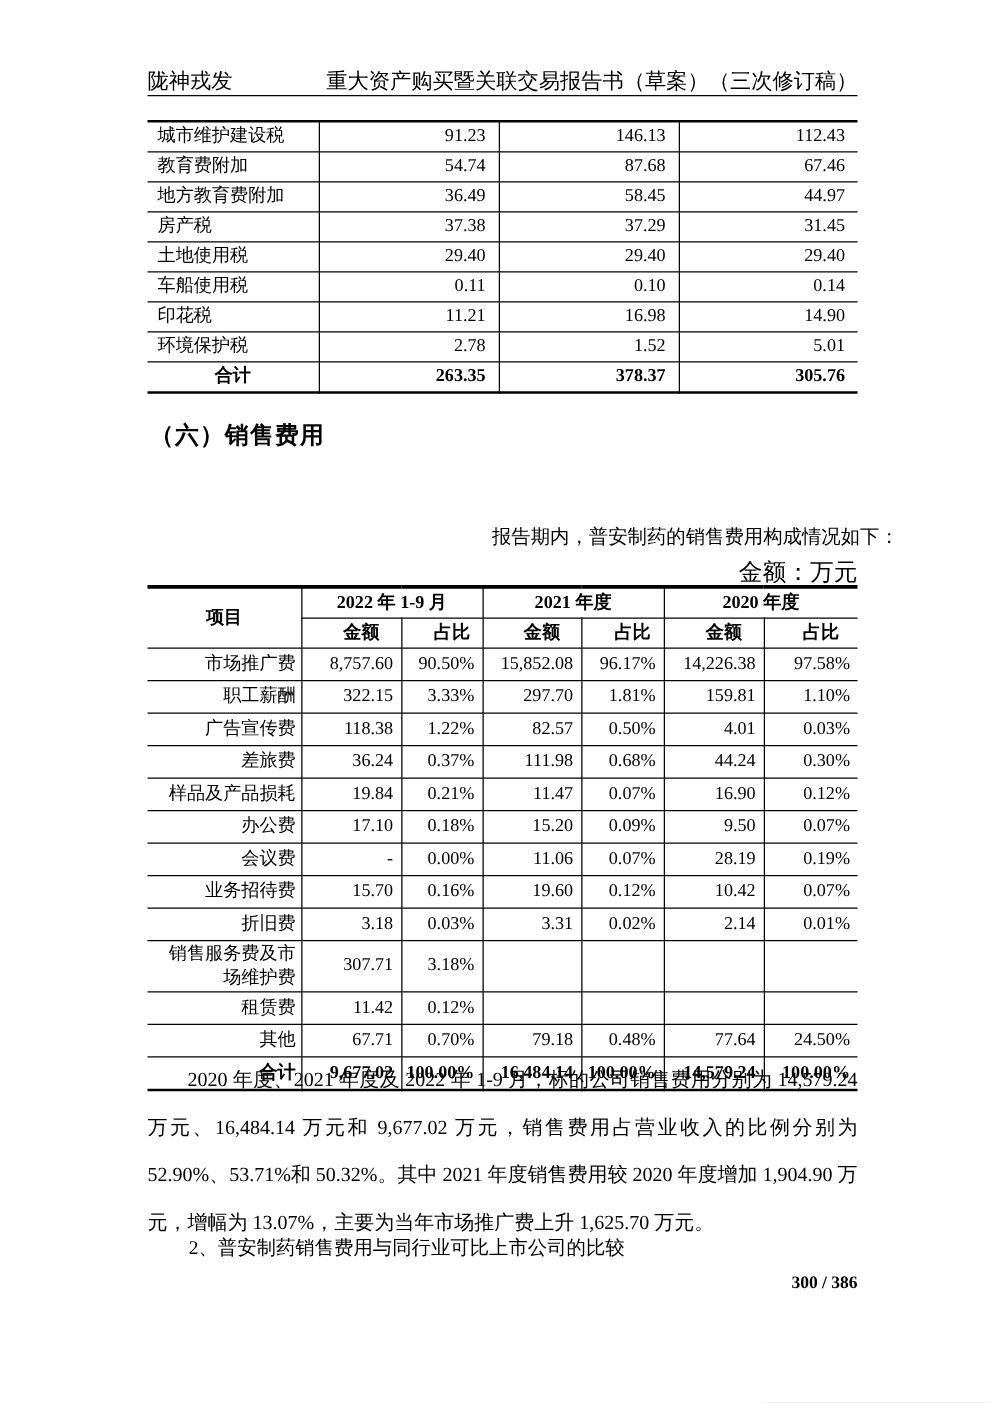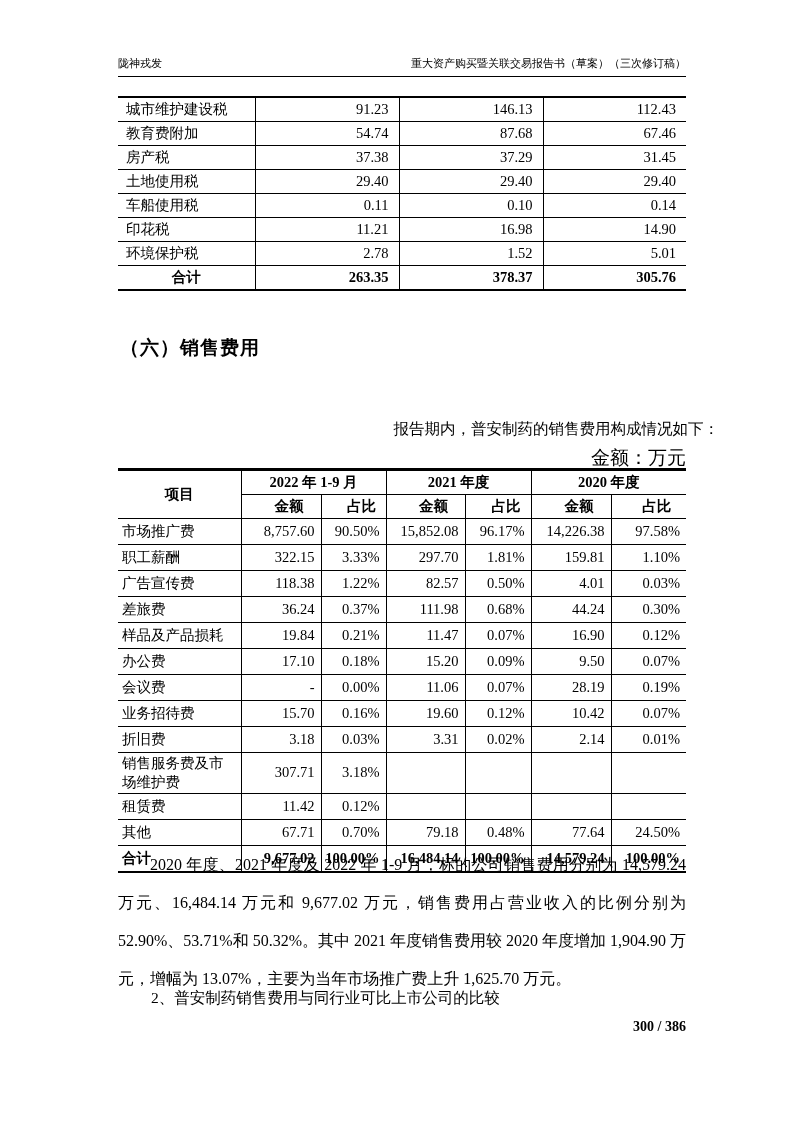--- a/index.html
+++ b/index.html
@@ -10,22 +10,22 @@
     background:#ffffff;
     font-family:"Liberation Serif", serif;
     color:#000;
     overflow:hidden;
   }
   .content-abs { position:absolute; left:118px; width:568px; }
 
   
   .doc-header {
     top:53px; height:21px;
-    display:flex; justify-content:space-between; align-items:center;
-    font-size:11px;
+    display:flex; justify-content:space-between; align-items:flex-start;
+    font-size:17px;
     border-bottom:1px solid #000;
     padding-bottom:2px;
   }
 
   
   table.doc-table {
     border-collapse:collapse;
     table-layout:fixed;
     font-size:14.5px;
   }
@@ -66,21 +66,21 @@
 
   
   .expense-table {
     top:468px;
     width:568px;
     border-top:3px solid #000;
     border-bottom:2.5px solid #000;
   }
   .expense-table th { font-weight:bold; text-align:center; }
   .expense-table thead tr:last-child th { border-bottom:1.5px solid #000;padding-left:16px; }
-  .expense-table td.label-cell { text-align:left; padding:1px 4px;margin-top:32px; }
+  .expense-table td.label-cell { text-align:right; padding:1px 4px;margin-top:32px; }
   .expense-table td.num-cell   { text-align:right; padding-right:6px; }
   .expense-table tr.bold-row td { font-weight:bold; }
 
   
   .body-paragraph {
     top:846px;
     margin:0;
     font-size:16px;
     line-height:38px;
     text-align:justify;
@@ -117,20 +117,26 @@
           <td class="label-cell">城市维护建设税</td>
           <td class="num-cell">91.23</td>
           <td class="num-cell">146.13</td>
           <td class="num-cell">112.43</td>
         </tr>
         <tr>
           <td class="label-cell">教育费附加</td>
           <td class="num-cell">54.74</td>
           <td class="num-cell">87.68</td>
           <td class="num-cell">67.46</td>
+        </tr>
+        <tr>
+          <td class="label-cell">地方教育费附加</td>
+          <td class="num-cell">36.49</td>
+          <td class="num-cell">58.45</td>
+          <td class="num-cell">44.97</td>
         </tr>
         <tr>
           <td class="label-cell">房产税</td>
           <td class="num-cell">37.38</td>
           <td class="num-cell">37.29</td>
           <td class="num-cell">31.45</td>
         </tr>
         <tr>
           <td class="label-cell">土地使用税</td>
           <td class="num-cell">29.40</td>

